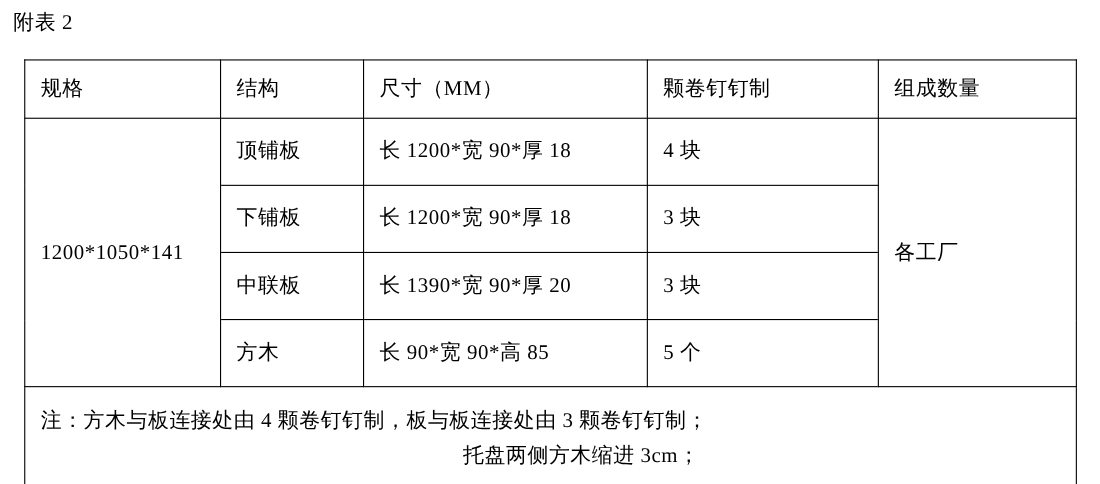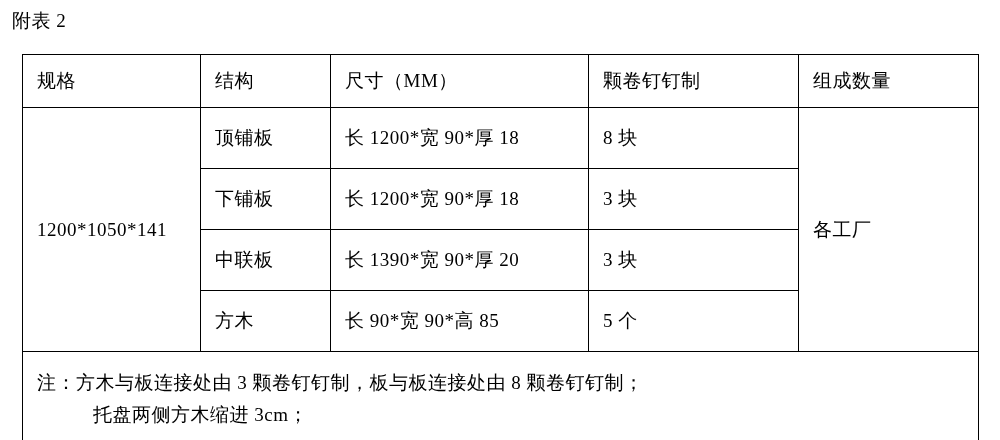--- a/index.html
+++ b/index.html
@@ -67,20 +67,21 @@
     height: 78px;
     padding: 8px 14px 10px 14px !important;
     vertical-align: top;
   }
   .note-line {
     line-height: 32px;
     white-space: nowrap;
   }
   .note-line.indent {
     padding-left: 56px;
+    text-align: center;
   }
   .nowrap { white-space: nowrap; }
 </style>
 </head>
 <body>
 
 <div class="page">
 
   <div class="doc-title">附表 2</div>
 
@@ -99,21 +100,21 @@
           <td>结构</td>
           <td>尺寸（MM）</td>
           <td>颗卷钉钉制</td>
           <td>组成数量</td>
         </tr>
 
         <tr class="row-body">
           <td class="cell-center-v nowrap" rowspan="4">1200*1050*141</td>
           <td>顶铺板</td>
           <td>长 1200*宽 90*厚 18</td>
-          <td>8 块</td>
+          <td>4 块</td>
           <td class="cell-center-v" rowspan="4">各工厂</td>
         </tr>
 
         <tr class="row-body">
           <td>下铺板</td>
           <td>长 1200*宽 90*厚 18</td>
           <td>3 块</td>
         </tr>
 
         <tr class="row-body">
@@ -123,21 +124,21 @@
         </tr>
 
         <tr class="row-body">
           <td>方木</td>
           <td>长 90*宽 90*高 85</td>
           <td>5 个</td>
         </tr>
 
         <tr>
           <td class="note-cell" colspan="5">
-            <div class="note-line">注：方木与板连接处由 3 颗卷钉钉制，板与板连接处由 8 颗卷钉钉制；</div>
+            <div class="note-line">注：方木与板连接处由 4 颗卷钉钉制，板与板连接处由 3 颗卷钉钉制；</div>
             <div class="note-line indent">托盘两侧方木缩进 3cm；</div>
           </td>
         </tr>
       </tbody>
     </table>
   </div>
 
 </div>
 
 </body></html>

